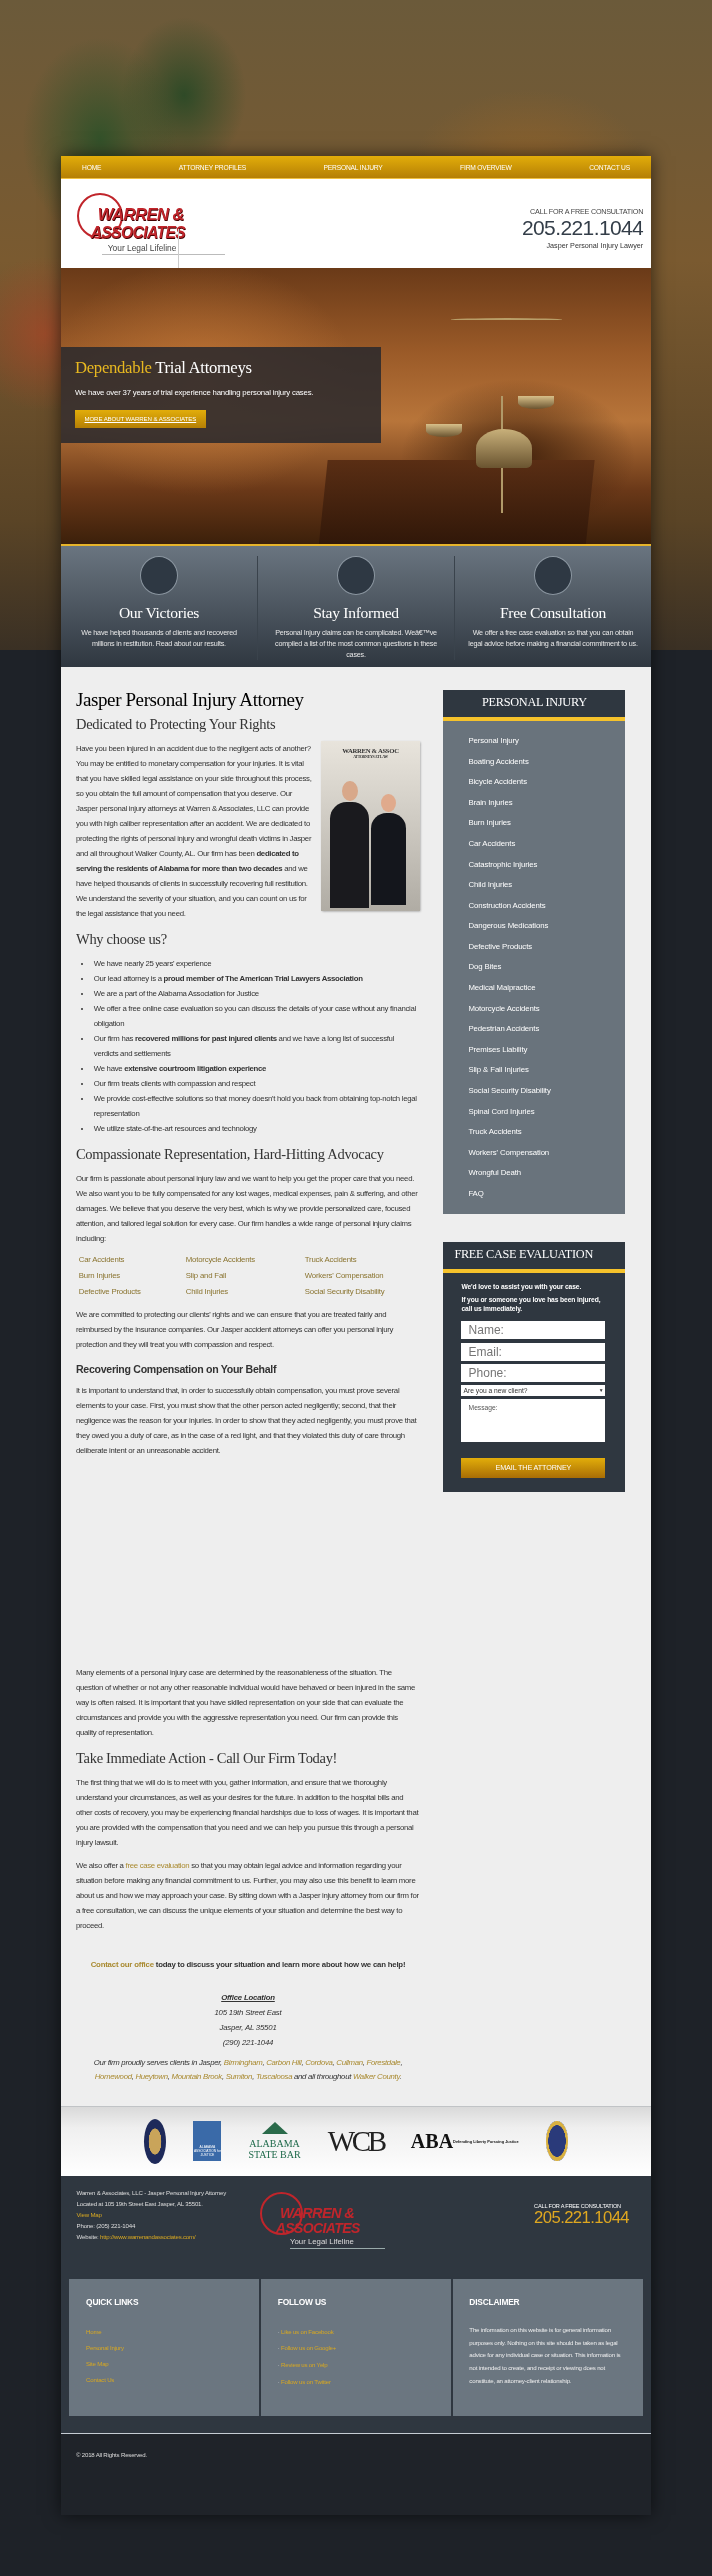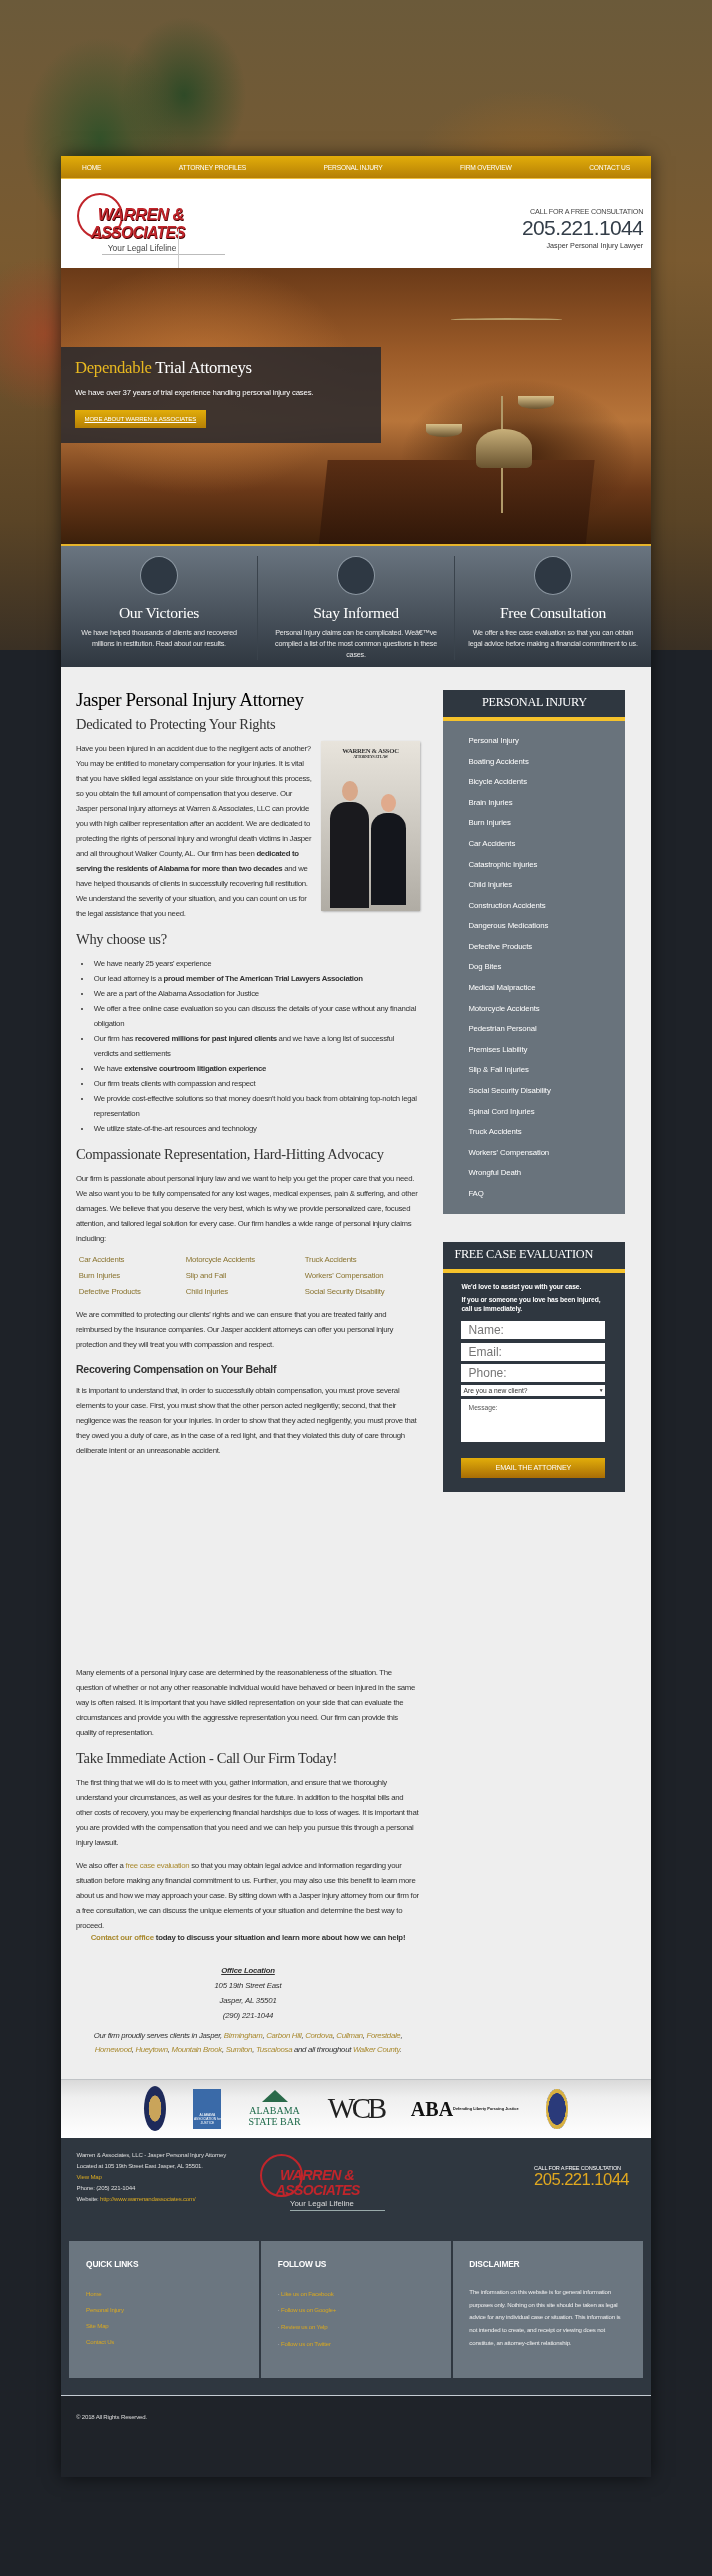--- a/index.html
+++ b/index.html
@@ -72,42 +72,42 @@
   .photo .man2{position:absolute;left:50px;top:72px;width:35px;height:92px;background:#14161c;border-radius:15.6px 15.6px 0 0}
   .photo .head1{position:absolute;left:21px;top:40px;width:15.6px;height:20px;background:#d8a88a;border-radius:50%}
   .photo .head2{position:absolute;left:60px;top:53px;width:14.5px;height:18px;background:#e0aa8c;border-radius:50%}
   ul.why{margin:7.8px 0 0 15.6px;font-size:7.8px;line-height:15px;letter-spacing:-0.3px;color:#333}
   ul.why li{padding-left:2.2px}
   .claims{display:grid;grid-template-columns:107px 119px 111px;margin:7.8px 0 0 2.8px;row-gap:1.1px}
   .claims a{color:#8a7430;font-size:7.8px;line-height:14.5px;text-decoration:none;letter-spacing:-0.2px}
   .gap{height:200px}
   a.gold{color:#a98a30;text-decoration:none}
   .center{text-align:center}
-  .cta{font-weight:bold;font-size:7.8px;letter-spacing:-0.2px}
+  .cta{font-weight:bold;font-size:7.8px;margin-top:27px;letter-spacing:-0.2px}
   .office{margin-top:21px;font-style:italic;font-size:7.8px;line-height:15px;text-align:center;letter-spacing:-0.2px}
   .office .ttl{font-weight:bold;text-decoration:underline}
   .serves{font-style:italic;font-size:7.8px;line-height:14px;text-align:center;margin-top:5.6px;letter-spacing:-0.3px}
   
   .pi-box{background:#69737c}
   .pi-head{background:#2f3740;color:#fff;font:12.3px "Liberation Serif",serif;text-align:center;padding:5.6px 0 6.7px;letter-spacing:-0.3px;border-bottom:4.5px solid #f5c22b}
   .pi-list{list-style:none;padding:10px 0 9px 25px}
   .pi-list li{font-size:7.8px;line-height:20.6px;color:#fff;letter-spacing:-0.1px}
   .fce{margin-top:28px;background:#2f3740;padding-bottom:14px}
   .fce-head{color:#fff;font:12.3px "Liberation Serif",serif;padding:5.6px 0 6.7px 11px;letter-spacing:-0.3px;border-bottom:4.5px solid #f5c22b}
   .fce-body{padding:10px 16.7px 0 18px;color:#fff}
   .fce-body .l1{font-size:6.7px;font-weight:bold;letter-spacing:-0.1px}
   .fce-body .l2{font-size:6.7px;font-weight:bold;margin-top:5.6px;line-height:9px;letter-spacing:-0.1px}
   .fld{display:block;width:144px;height:18px;background:#fff;border:none;margin-top:3.3px;padding-left:7.2px;font-size:12px;color:#333;font-family:Liberation Sans, sans-serif}
   .fld-first{margin-top:7.8px}
   .sel{display:block;width:144px;height:11px;background:#fff;margin-top:3.3px;font-size:6.7px;color:#333;padding-left:2.2px;position:relative;line-height:11px}
   .sel .chev{position:absolute;right:2.8px;top:0;font-size:5.6px}
   .ta{display:block;width:144px;height:43px;background:#fff;margin-top:3.3px;padding:4.5px 7.2px;font-size:6.7px;color:#333}
   .fce-btn{display:block;width:144px;height:20px;margin-top:16px;background:linear-gradient(180deg,#e2ad0a,#a86d05);color:#fff;text-align:center;line-height:20px;font-size:7.2px;letter-spacing:-0.1px}
   
-  .badges{height:59px;background:linear-gradient(180deg,#d9d9d9 0%,#efefef 30%,#fff 100%);border-top:1.7px solid #c0c3c6;display:flex;align-items:center;justify-content:center;gap:27px}
+  .badges{height:70px;background:linear-gradient(180deg,#d9d9d9 0%,#efefef 30%,#fff 100%);border-top:1.7px solid #c0c3c6;display:flex;align-items:center;justify-content:center;gap:27px}
   .bdg{display:flex;align-items:center;justify-content:center;text-align:center}
   .b1{width:22px;height:45px;border-radius:50%;background:radial-gradient(#c9a45a 40%,#1e2a5a 42%);}
   .b2{width:28px;height:40px;background:#3a6aa8;color:#fff;font-size:3.3px;line-height:3.9px;padding-top:22px}
   .b3{flex-direction:column;color:#1e6a4a;font:10px "Liberation Serif",serif;line-height:11px}
   .b3 .tri{width:0;height:0;border-left:13.4px solid transparent;border-right:13.4px solid transparent;border-bottom:12.3px solid #2a6a4a;margin-bottom:3.3px}
   .b4{font:29px "Liberation Serif",serif;color:#222;letter-spacing:-3.3px}
   .b5{flex-direction:row;font:bold 20px "Liberation Serif",serif;color:#111;line-height:20px}
   .b5 small{font:3.9px "Liberation Sans",sans-serif;line-height:5px;font-weight:bold}
   .b6{width:22px;height:40px;border-radius:50%;background:radial-gradient(#2a3a7a 55%,#d8b040 57%,#d8b040 70%,#1e2a5a 72%)}
   
@@ -279,21 +279,21 @@
           <li>Burn Injuries</li>
           <li>Car Accidents</li>
           <li>Catastrophic Injuries</li>
           <li>Child Injuries</li>
           <li>Construction Accidents</li>
           <li>Dangerous Medications</li>
           <li>Defective Products</li>
           <li>Dog Bites</li>
           <li>Medical Malpractice</li>
           <li>Motorcycle Accidents</li>
-          <li>Pedestrian Personal</li>
+          <li>Pedestrian Accidents</li>
           <li>Premises Liability</li>
           <li>Slip &amp; Fall Injuries</li>
           <li>Social Security Disability</li>
           <li>Spinal Cord Injuries</li>
           <li>Truck Accidents</li>
           <li>Workers' Compensation</li>
           <li>Wrongful Death</li>
           <li>FAQ</li>
         </ul>
       </div>

